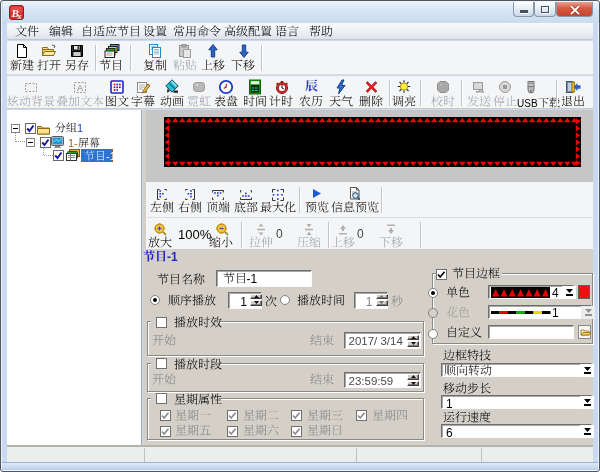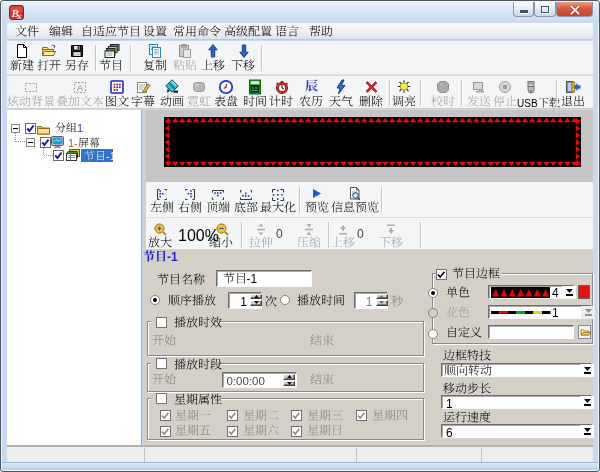--- a/index.html
+++ b/index.html
@@ -782,21 +782,21 @@
         <circle cx="6.5" cy="6.5" r="4.5" fill="none" stroke="#c89600"></circle>
         <path d="M4.5 6.5h4M6.5 4.5v4" stroke="#2a50c0" stroke-width="1.2"></path>
         <path d="M10 10 L13 13" stroke="#a07800" stroke-width="1.6"></path>
       </svg></div>
 <svg class="z" width="24" height="14" style="position:absolute;left:147px;top:235px;overflow:visible" fill="#000">
       <g transform="translate(0,10.56) scale(0.012,-0.012)">
         <use href="#c653e" x="0"></use>
         <use href="#c5927" x="1000"></use>
       </g>
     </svg>
-<div style="position:absolute;left:177px;top:226px;font-size:16px;color:#000">100%</div>
+<div style="position:absolute;left:177px;top:226px;font-size:13px;color:#000">100%</div>
 <div style="position:absolute;left:213.5px;top:221px"><svg width="14" height="14">
         <circle cx="6.5" cy="6.5" r="4.5" fill="#f3c13a" stroke="#a07800"></circle>
         <circle cx="6.5" cy="6.5" r="4.5" fill="none" stroke="#c89600"></circle>
         <path d="M4.5 6.5h4" stroke="#2a50c0" stroke-width="1.2"></path>
         <path d="M10 10 L13 13" stroke="#a07800" stroke-width="1.6"></path>
       </svg></div>
 <svg class="z" width="24" height="14" style="position:absolute;left:208px;top:235px;overflow:visible" fill="#000">
       <g transform="translate(0,10.56) scale(0.012,-0.012)">
         <use href="#c7f29" x="0"></use>
         <use href="#c5c0f" x="1000"></use>
@@ -1011,60 +1011,75 @@
         <use href="#c5f00" x="0"></use>
         <use href="#c59cb" x="1000"></use>
       </g>
     </svg>
 <svg class="z" width="24" height="14" style="position:absolute;left:309px;top:332.5px;overflow:visible" fill="#808080">
       <g transform="translate(0,10.56) scale(0.012,-0.012)">
         <use href="#c7ed3" x="0"></use>
         <use href="#c675f" x="1000"></use>
       </g>
     </svg>
-<div style="position:absolute;left:146px;top:362px;width:276.5px;height:29px;border:1px solid #8a8a84;box-shadow:1px 1px 0 #fff, inset 1px 1px 0 #fff"></div>
-<div style="position:absolute;left:150px;top:360px;width:68px;height:6px;background:#d4d0c8"></div>
-<svg width="11" height="11" style="position:absolute;left:154.5px;top:357px">
-      <rect x="0.5" y="0.5" width="10" height="10" fill="#fff" stroke="#707070"></rect>
-    </svg>
-<svg class="z" width="48" height="14" style="position:absolute;left:173px;top:356.5px;overflow:visible" fill="#000">
-      <g transform="translate(0,10.56) scale(0.012,-0.012)">
-        <use href="#c64ad" x="0"></use>
-        <use href="#c653e" x="1000"></use>
-        <use href="#c65f6" x="2000"></use>
-        <use href="#c6bb5" x="3000"></use>
-      </g>
-    </svg>
-<svg class="z" width="24" height="14" style="position:absolute;left:150.5px;top:371.5px;overflow:visible" fill="#808080">
-      <g transform="translate(0,10.56) scale(0.012,-0.012)">
-        <use href="#c5f00" x="0"></use>
-        <use href="#c59cb" x="1000"></use>
-      </g>
-    </svg>
-<div style="position:absolute;left:220.5px;top:370.5px;width:75.5px;height:16.5px;background:#fff;border:1px solid;border-color:#6e6e6e #fafafa #fafafa #6e6e6e;box-shadow:inset 1px 1px 0 #a8a8a8;">
-<div style="position:absolute;left:4px;top:2px;font-size:11.5px;color:#4a4a4a;white-space:nowrap">0:00:00</div>
-<div style="position:absolute;left:60.5px;top:1.5px;width:12px;height:13px">
+<div style="position:absolute;left:342.5px;top:331px;width:77.5px;height:16.5px;background:#fff;border:1px solid;border-color:#6e6e6e #fafafa #fafafa #6e6e6e;box-shadow:inset 1px 1px 0 #a8a8a8;">
+<div style="position:absolute;left:4px;top:2px;font-size:11.5px;color:#4a4a4a;white-space:nowrap">2017/ 3/14</div>
+<div style="position:absolute;left:62.5px;top:1.5px;width:12px;height:13px">
         <div class="spb" style="height:5.5px">
           <svg width="5" height="3">
             <path d="M2.5 0 L5 3 H0 Z" fill="#101010"></path>
           </svg>
         </div>
         <div class="spb" style="height:5.5px;margin-top:1px">
           <svg width="5" height="3">
             <path d="M2.5 3 L5 0 H0 Z" fill="#101010"></path>
           </svg>
         </div>
       </div>
 </div>
+<div style="position:absolute;left:146px;top:362px;width:276.5px;height:29px;border:1px solid #8a8a84;box-shadow:1px 1px 0 #fff, inset 1px 1px 0 #fff"></div>
+<div style="position:absolute;left:150px;top:360px;width:68px;height:6px;background:#d4d0c8"></div>
+<svg width="11" height="11" style="position:absolute;left:154.5px;top:357px">
+      <rect x="0.5" y="0.5" width="10" height="10" fill="#fff" stroke="#707070"></rect>
+    </svg>
+<svg class="z" width="48" height="14" style="position:absolute;left:173px;top:356.5px;overflow:visible" fill="#000">
+      <g transform="translate(0,10.56) scale(0.012,-0.012)">
+        <use href="#c64ad" x="0"></use>
+        <use href="#c653e" x="1000"></use>
+        <use href="#c65f6" x="2000"></use>
+        <use href="#c6bb5" x="3000"></use>
+      </g>
+    </svg>
+<svg class="z" width="24" height="14" style="position:absolute;left:150.5px;top:371.5px;overflow:visible" fill="#808080">
+      <g transform="translate(0,10.56) scale(0.012,-0.012)">
+        <use href="#c5f00" x="0"></use>
+        <use href="#c59cb" x="1000"></use>
+      </g>
+    </svg>
 <svg class="z" width="24" height="14" style="position:absolute;left:309px;top:371.5px;overflow:visible" fill="#808080">
       <g transform="translate(0,10.56) scale(0.012,-0.012)">
         <use href="#c7ed3" x="0"></use>
         <use href="#c675f" x="1000"></use>
       </g>
     </svg>
+<div style="position:absolute;left:342.5px;top:370.5px;width:77.5px;height:16.5px;background:#fff;border:1px solid;border-color:#6e6e6e #fafafa #fafafa #6e6e6e;box-shadow:inset 1px 1px 0 #a8a8a8;">
+<div style="position:absolute;left:4px;top:2px;font-size:11.5px;color:#4a4a4a;white-space:nowrap">23:59:59</div>
+<div style="position:absolute;left:62.5px;top:1.5px;width:12px;height:13px">
+        <div class="spb" style="height:5.5px">
+          <svg width="5" height="3">
+            <path d="M2.5 0 L5 3 H0 Z" fill="#101010"></path>
+          </svg>
+        </div>
+        <div class="spb" style="height:5.5px;margin-top:1px">
+          <svg width="5" height="3">
+            <path d="M2.5 3 L5 0 H0 Z" fill="#101010"></path>
+          </svg>
+        </div>
+      </div>
+</div>
 <div style="position:absolute;left:146px;top:397px;width:276.5px;height:42px;border:1px solid #8a8a84;box-shadow:1px 1px 0 #fff, inset 1px 1px 0 #fff"></div>
 <div style="position:absolute;left:150px;top:395px;width:68px;height:6px;background:#d4d0c8"></div>
 <svg width="11" height="11" style="position:absolute;left:154.5px;top:392px">
       <rect x="0.5" y="0.5" width="10" height="10" fill="#fff" stroke="#707070"></rect>
     </svg>
 <svg class="z" width="48" height="14" style="position:absolute;left:173px;top:391.5px;overflow:visible" fill="#000">
       <g transform="translate(0,10.56) scale(0.012,-0.012)">
         <use href="#c661f" x="0"></use>
         <use href="#c671f" x="1000"></use>
         <use href="#c5c5e" x="2000"></use>

